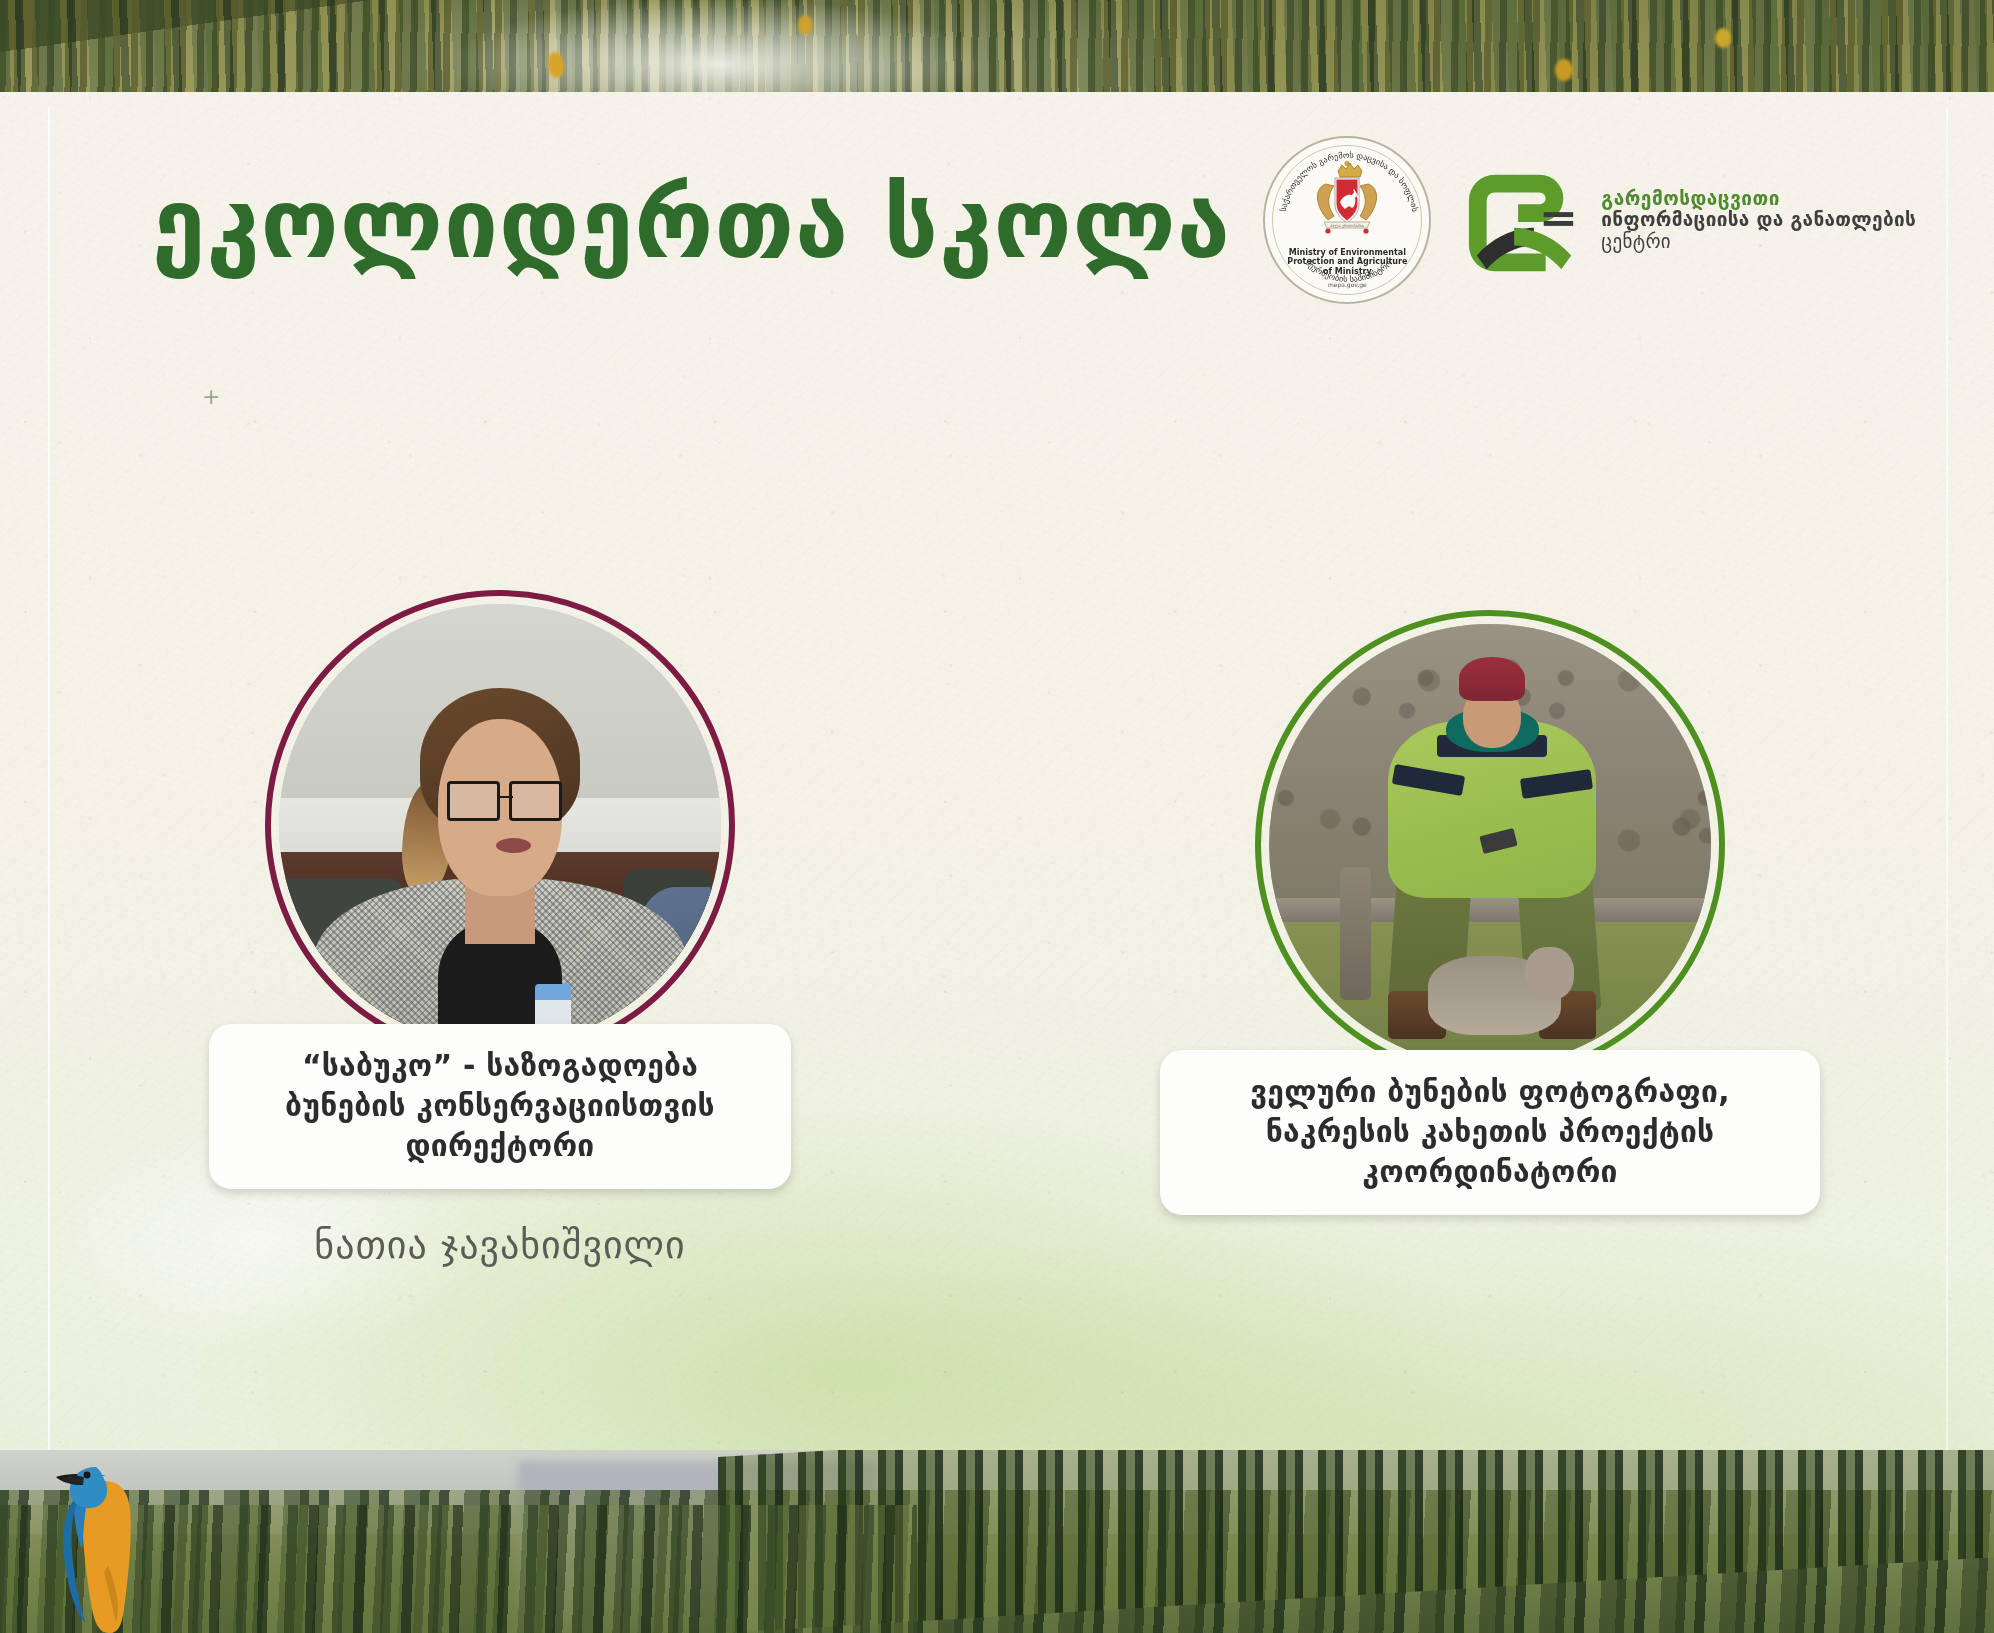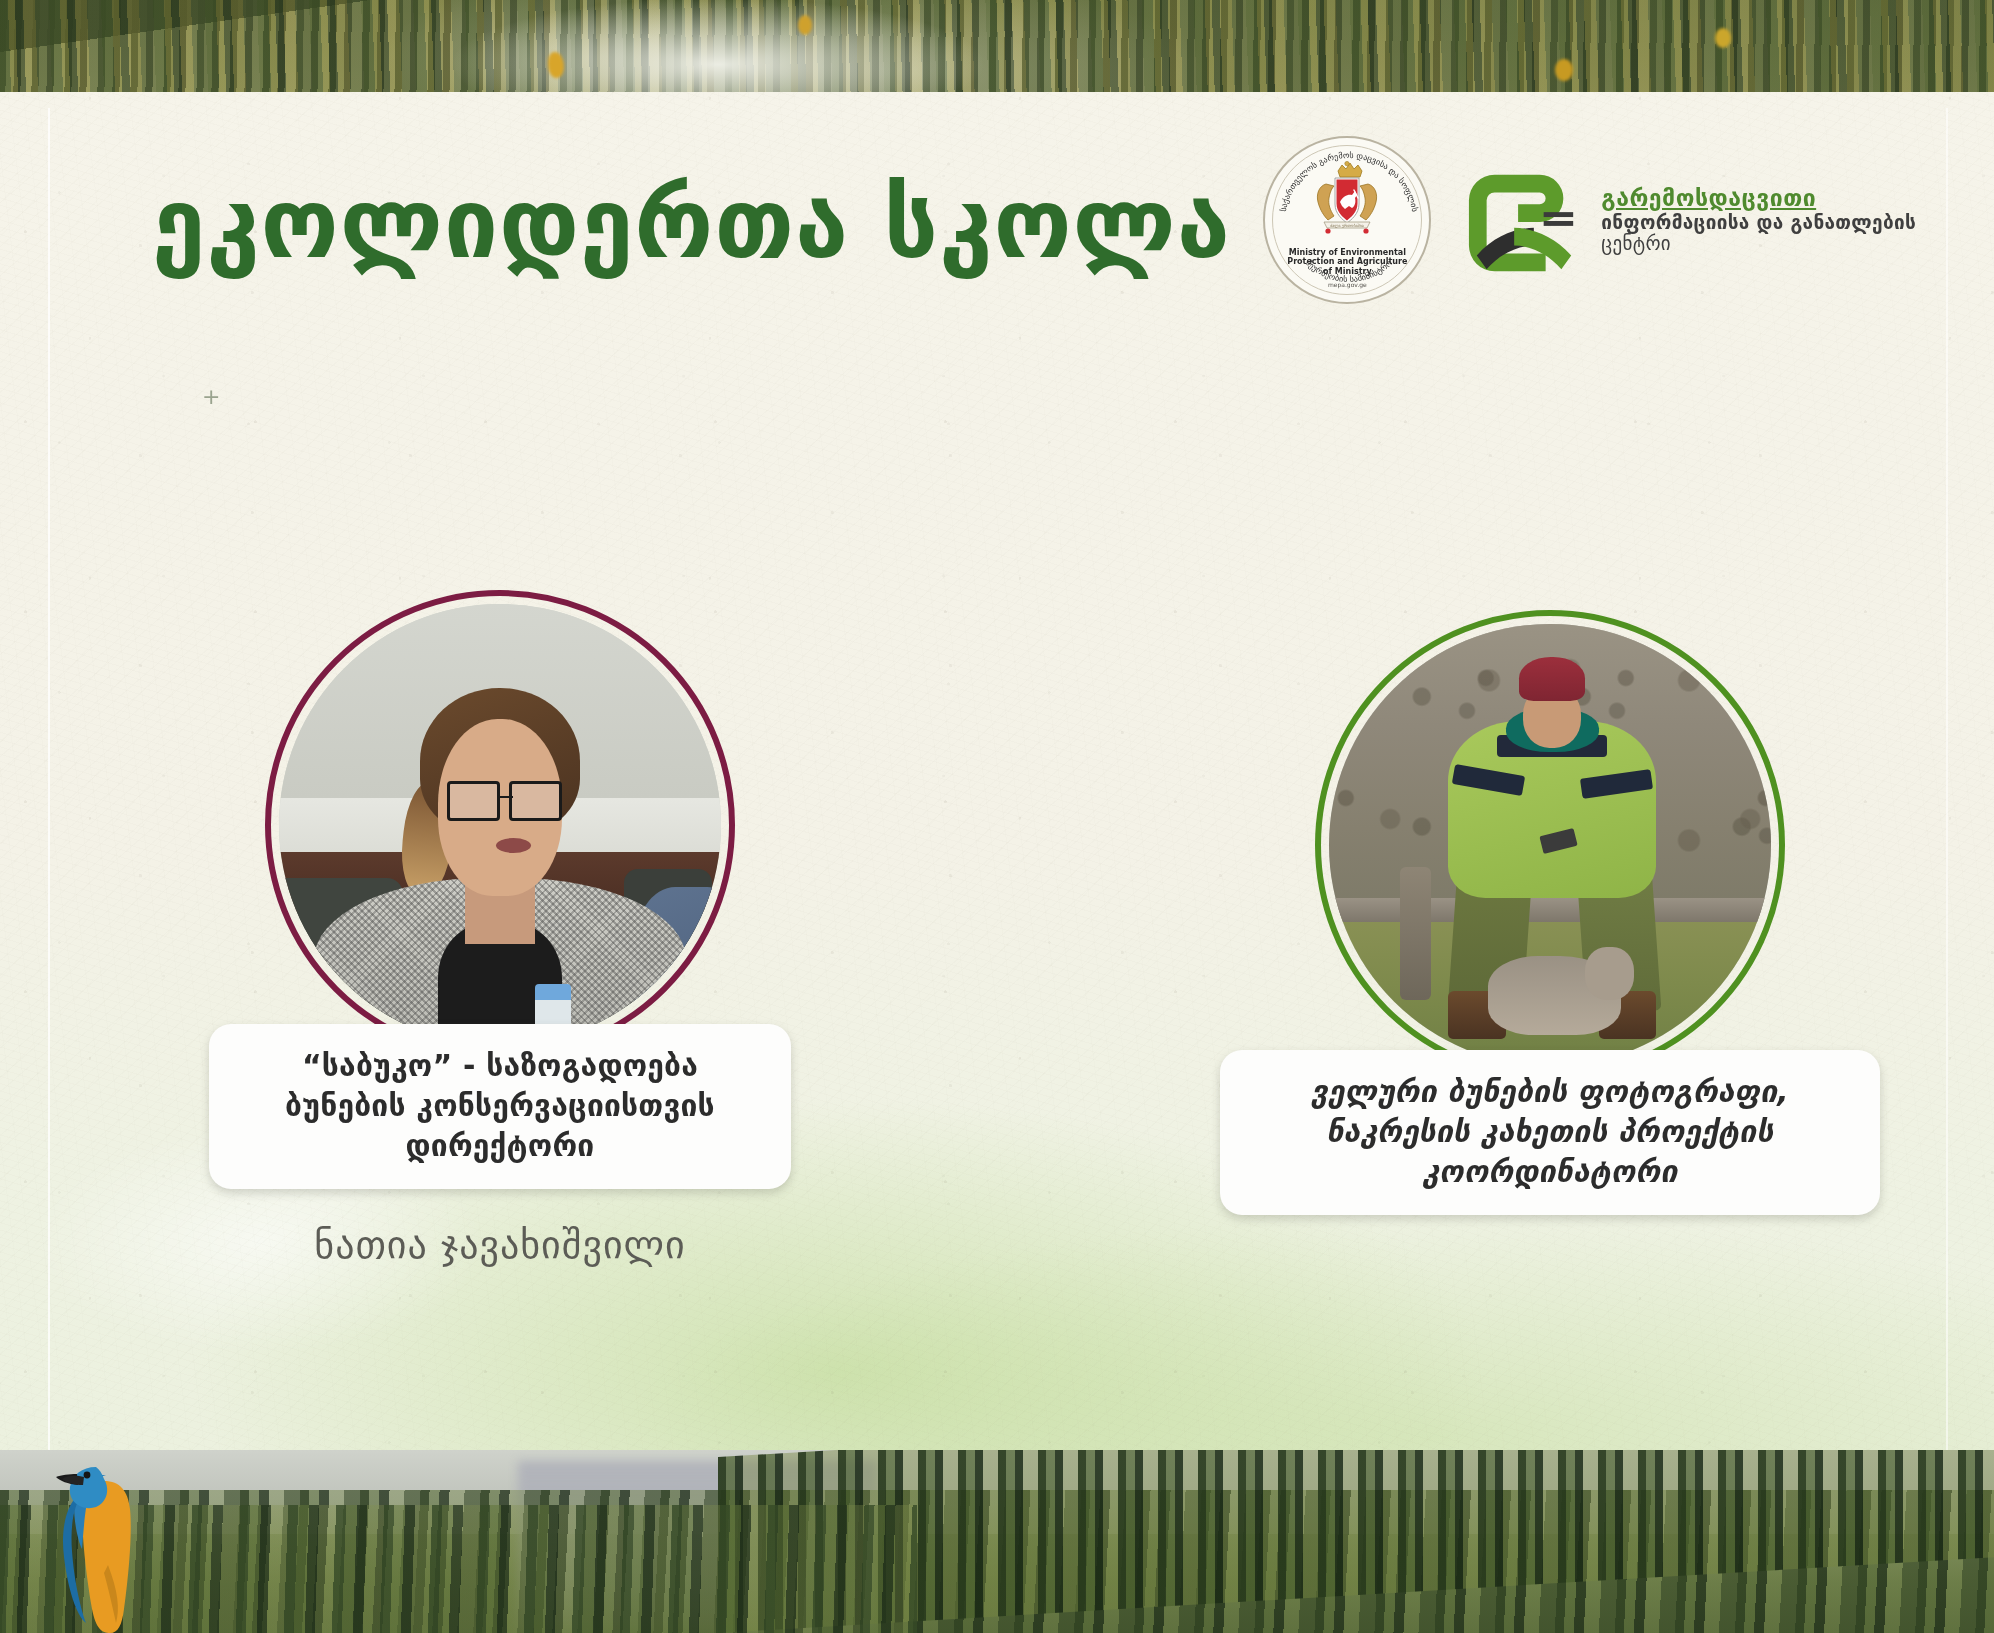--- a/index.html
+++ b/index.html
@@ -259,32 +259,32 @@
     overflow: hidden;
   }
 
   .eiec-logo {
     display: flex;
     align-items: center;
     gap: 18px;
   }
   .eiec-mark { width: 118px; height: 118px; flex: none; }
   .eiec-text { line-height: 1.12; }
-  .eiec-l1 { font-size: 23px; font-weight: 700; color: #4f8a2e; letter-spacing: 0.5px; white-space: nowrap; text-decoration: underline; }
+  .eiec-l1 { font-size: 19px; font-weight: 700; color: #4f8a2e; letter-spacing: 0.5px; white-space: nowrap; }
   .eiec-l2 { font-size: 19px; font-weight: 700; color: #3f3f3f; letter-spacing: 0.3px; white-space: nowrap; }
   .eiec-l3 { font-size: 19px; font-weight: 400; color: #3f3f3f; letter-spacing: 0.3px; white-space: nowrap; }
 
   
   .speaker {
     position: absolute;
     width: 700px;
     text-align: center;
   }
   .speaker.left  { left: 150px;  top: 590px; }
-  .speaker.right { left: 1200px; top: 610px; font-style: italic; }
+  .speaker.right { left: 1140px; top: 610px; }
 
   .portrait-wrap {
     position: relative;
     margin: 0 auto;
     width: 470px; height: 470px;
   }
   .portrait-ring {
     position: absolute; inset: 0;
     border-radius: 50%;
     border: 6px solid #7c1c43;

